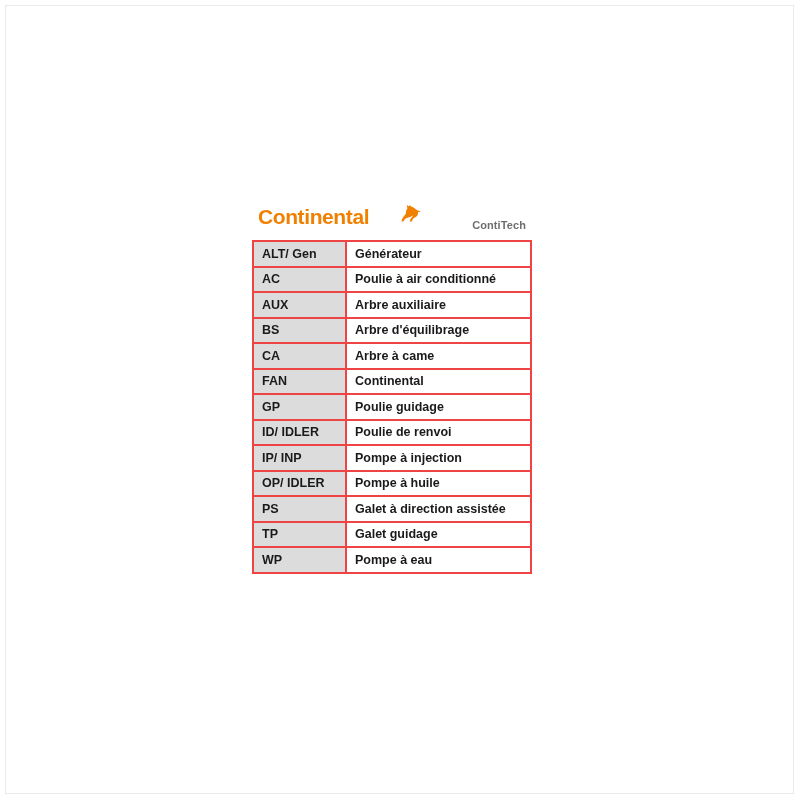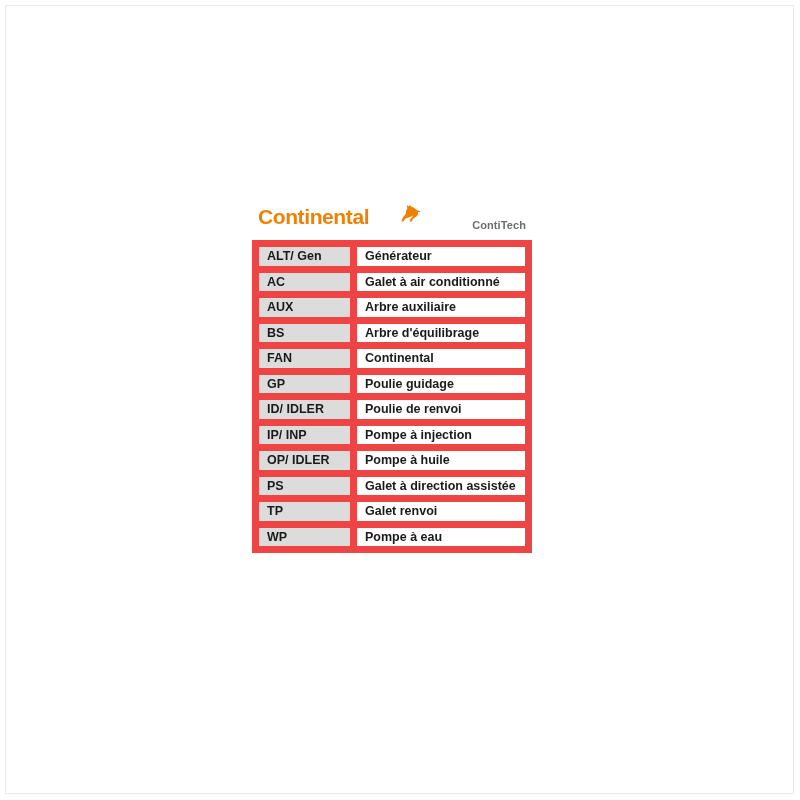--- a/index.html
+++ b/index.html
@@ -72,21 +72,21 @@
   
   table.legend {
     border-collapse: collapse;
     width: 280px;
     table-layout: fixed;
   }
   table.legend tr {
     height: 25.5px;
   }
   table.legend td {
-    border: 7px solid #ef4444;
+    border: 2px solid #ef4444;
     font-size: 12.5px;
     font-weight: bold;
     color: #1a1a1a;
     padding: 0 0 0 8px;
     vertical-align: middle;
     white-space: nowrap;
   }
   td.abbr {
     width: 83px;
     background: #dcdcdc;
@@ -120,29 +120,33 @@
     </div>
 
     <table class="legend">
       <tbody>
         <tr>
           <td class="abbr">ALT/ Gen</td>
           <td class="desc">Générateur</td>
         </tr>
         <tr>
           <td class="abbr">AC</td>
-          <td class="desc">Galet à air conditionné</td>
+          <td class="desc">Poulie à air conditionné</td>
         </tr>
         <tr>
           <td class="abbr">AUX</td>
           <td class="desc">Arbre auxiliaire</td>
         </tr>
         <tr>
           <td class="abbr">BS</td>
           <td class="desc">Arbre d'équilibrage</td>
+        </tr>
+        <tr>
+          <td class="abbr">CA</td>
+          <td class="desc">Arbre à came</td>
         </tr>
         <tr>
           <td class="abbr">FAN</td>
           <td class="desc">Continental</td>
         </tr>
         <tr>
           <td class="abbr">GP</td>
           <td class="desc">Poulie guidage</td>
         </tr>
         <tr>
@@ -156,21 +160,21 @@
         <tr>
           <td class="abbr">OP/ IDLER</td>
           <td class="desc">Pompe à huile</td>
         </tr>
         <tr>
           <td class="abbr">PS</td>
           <td class="desc">Galet à direction assistée</td>
         </tr>
         <tr>
           <td class="abbr">TP</td>
-          <td class="desc">Galet renvoi</td>
+          <td class="desc">Galet guidage</td>
         </tr>
         <tr>
           <td class="abbr">WP</td>
           <td class="desc">Pompe à eau</td>
         </tr>
       </tbody>
     </table>
 
   </div>
 </div>

